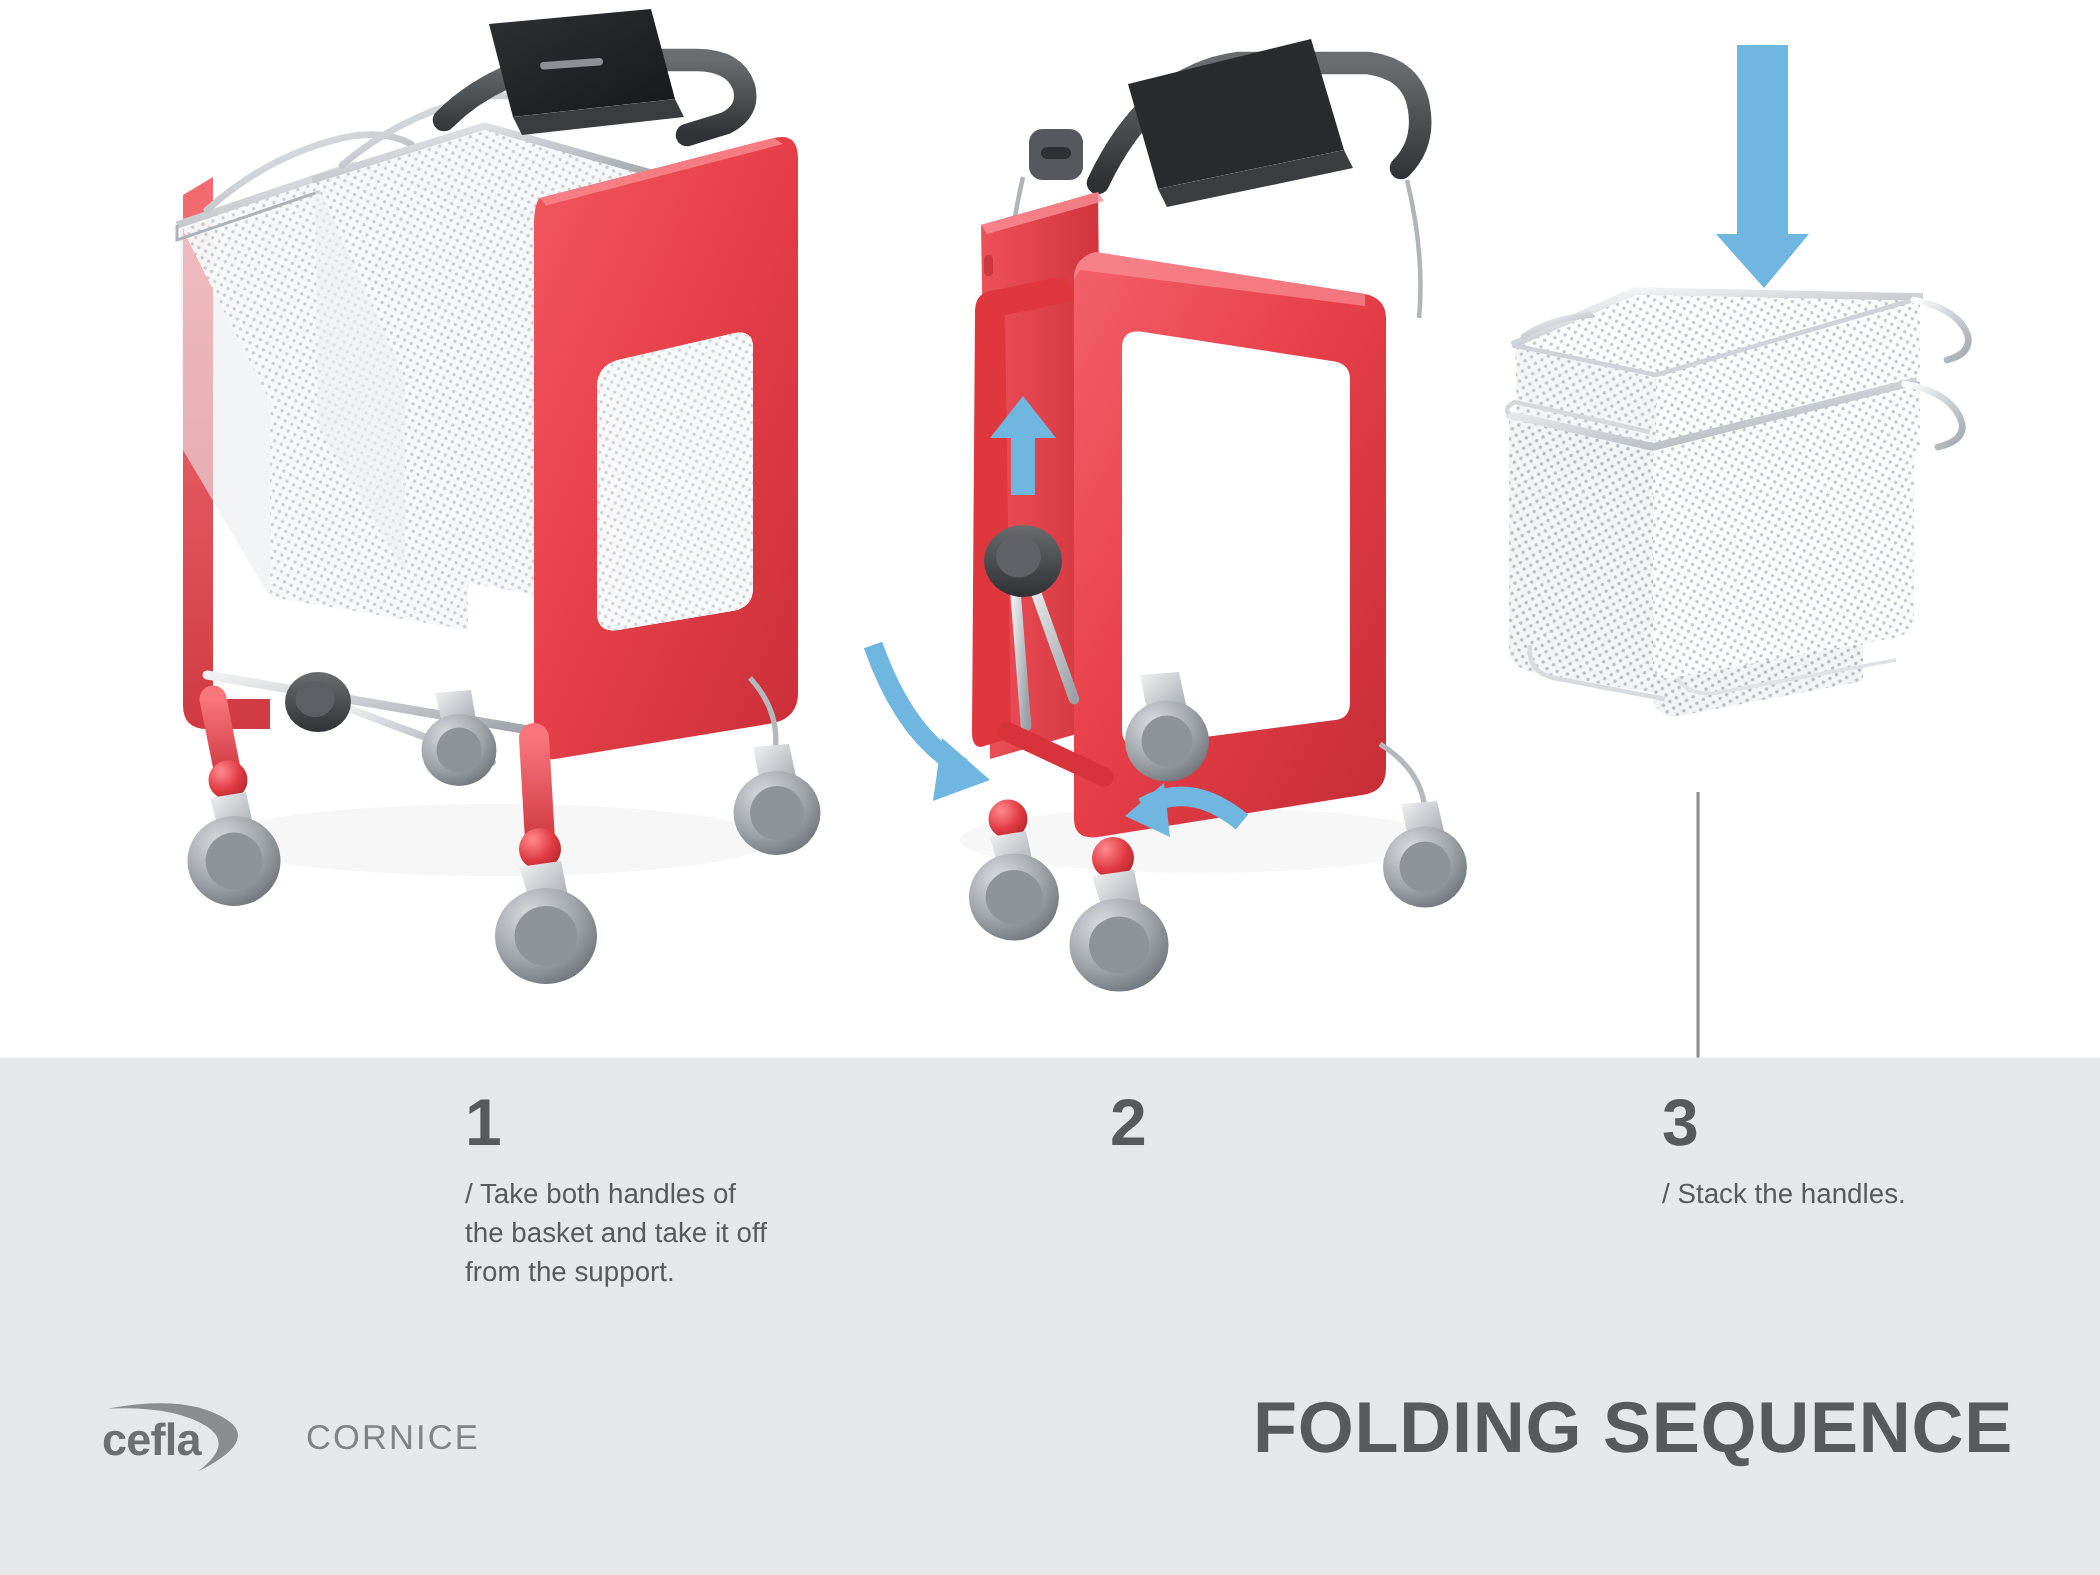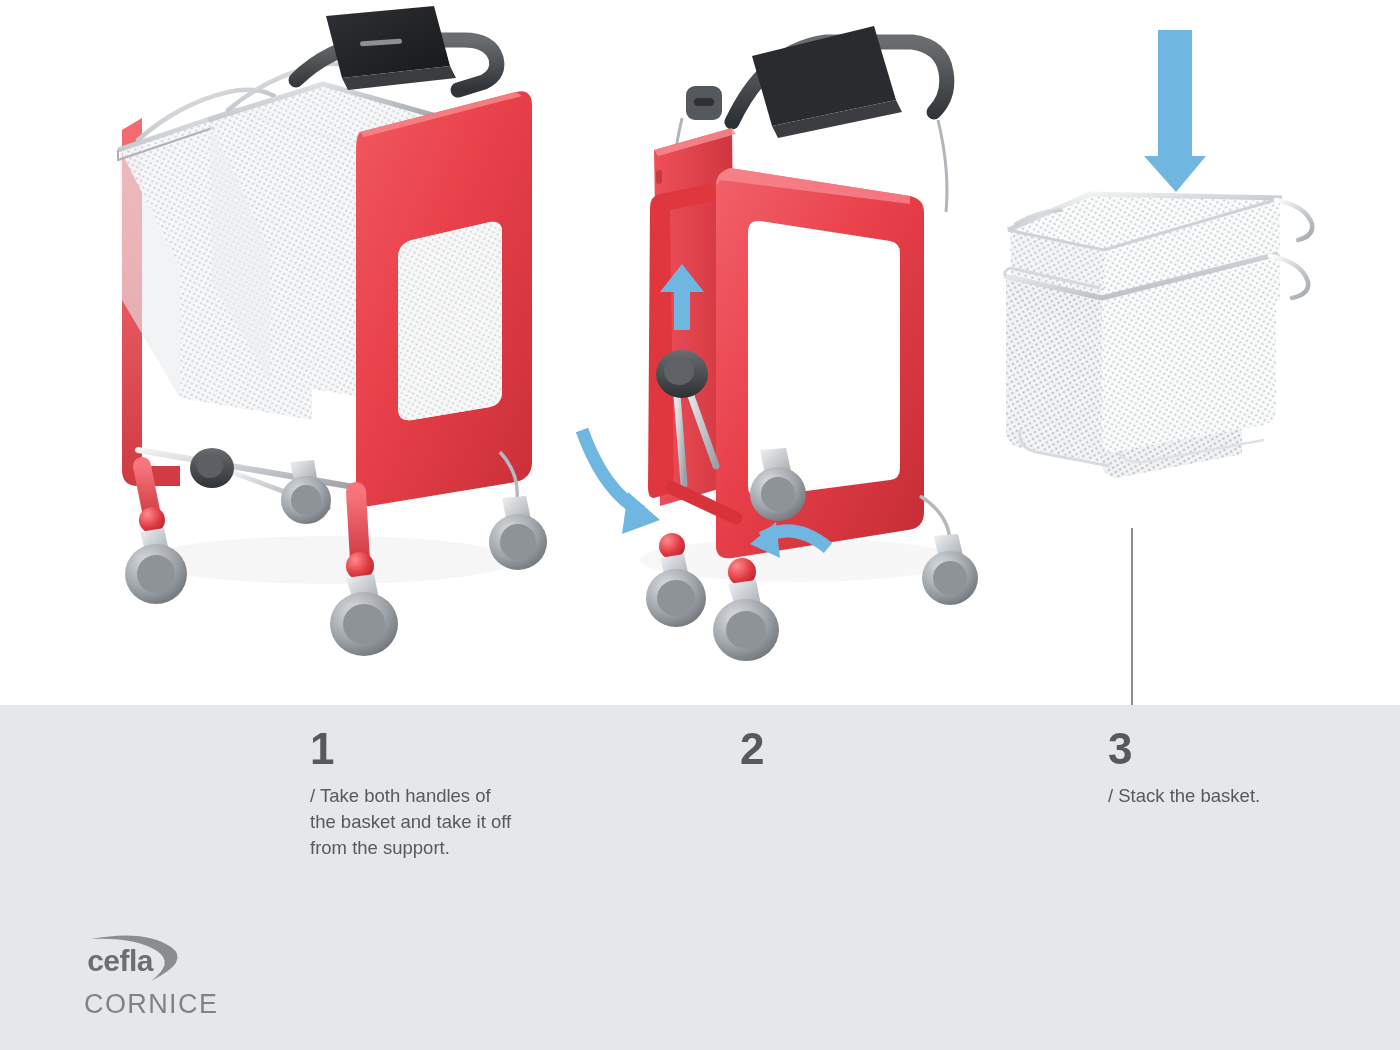--- a/index.html
+++ b/index.html
@@ -56,31 +56,31 @@
   .leader {
     position: absolute;
     left: 1131px; top: 528px;
     width: 2px; height: 200px;
     background: #8c8c8e;
   }
 
   
   .footer { position: absolute; left: 0; top: 905px; width: 1400px; height: 145px; }
 
-  .brand { position: absolute; left: 60px; top: 22px; display: flex; align-items: center; flex-direction: column; }
+  .brand { position: absolute; left: 60px; top: 22px; display: flex; align-items: center; }
   .brand-mark { position: relative; width: 120px; height: 62px; }
   .brand-word {
     position: absolute; left: 8px; top: 17px;
     font-size: 30px; font-weight: bold; color: #6d6e71;
     letter-spacing: -0.5px;
     font-family: "Liberation Sans", sans-serif;
   }
   .brand-sub {
     margin-left: 24px;
-    font-size: 27px; color: #808285; letter-spacing: 1.4px;
+    font-size: 23px; color: #808285; letter-spacing: 1.4px;
     font-family: "Liberation Sans", sans-serif;
   }
 
   .doc-title {
     position: absolute; right: 58px; top: 20px;
     font-size: 48px;
     font-weight: bold;
     color: #58595b;
     letter-spacing: 0.5px;
     font-family: "Liberation Sans", sans-serif;
@@ -389,29 +389,30 @@
       <div class="cap-num">1</div>
       <div class="cap-text"><span class="slash">/</span> <span>Take both handles of
 the basket and take it off
 from the support.</span></div>
     </div>
     <div class="caption" id="cap-2">
       <div class="cap-num">2</div>
     </div>
     <div class="caption" id="cap-3">
       <div class="cap-num">3</div>
-      <div class="cap-text"><span class="slash">/</span> <span>Stack the basket.</span></div>
+      <div class="cap-text"><span class="slash">/</span> <span>Stack the handles.</span></div>
     </div>
   </div>
 
   <div class="footer">
     <div class="brand">
       <div class="brand-mark">
         <svg width="120" height="62" viewBox="0 0 120 62">
           <path d="M12 12 Q66 2 92 20 Q112 34 72 54 Q96 36 78 24 Q56 10 12 12 Z" fill="#8a8c8e"></path>
         </svg>
         <div class="brand-word">cefla</div>
       </div>
       <div class="brand-sub">CORNICE</div>
     </div>
+    <div class="doc-title">FOLDING SEQUENCE</div>
   </div>
 
 </div>
 
 </body></html>

